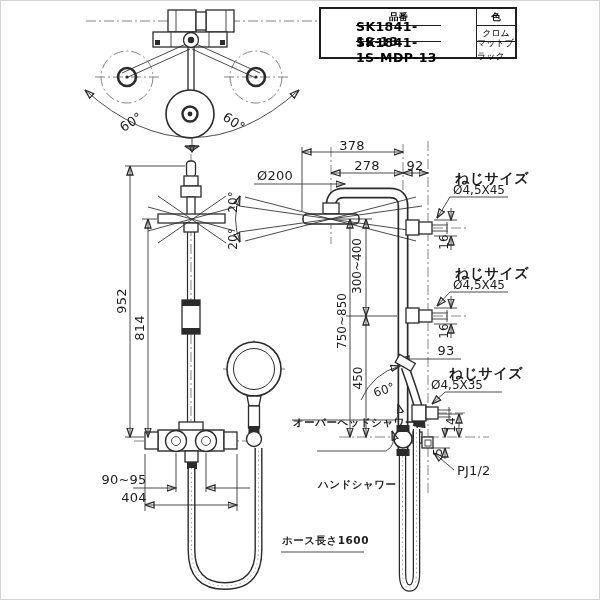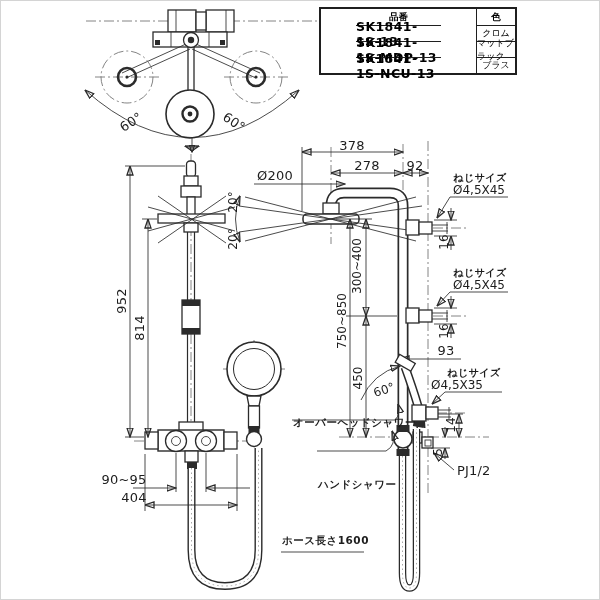--- a/index.html
+++ b/index.html
@@ -14,21 +14,21 @@
   #dwg .po{stroke-width:11;}  #dwg .pi{stroke:#fff;stroke-width:7.6;}
   #dwg .ho{stroke-width:8;}   #dwg .hi{stroke:#fff;stroke-width:5.2;}
   #dwg .do{stroke-width:9;}   #dwg .di{stroke:#fff;stroke-width:6;}
   #dwg .hd{stroke:#a8a8a8;stroke-width:1;stroke-dasharray:1.5 3;}
   .t{position:absolute;color:#1d1d1d;white-space:nowrap;line-height:1;}
   .ctr{transform:translate(-50%,-50%);}
   .rot{transform:translate(-50%,-50%) rotate(-90deg);}
   .dim{font-size:13px;letter-spacing:0.2px;}
   .dimM{font-size:12px;}
   .jp{font-size:10.5px;font-weight:bold;letter-spacing:0.5px;}
-  .jps{font-size:10px;font-weight:bold;letter-spacing:0.5px;}
+  .jps{font-size:14px;font-weight:bold;letter-spacing:0.5px;margin-left:12px;}
   .tbl{position:absolute;left:318px;top:6px;width:194px;border:2px solid #1f1f1f;background:#fff;}
   .tr{display:grid;grid-template-columns:120px 1fr;}
   .tc{border-top:1px solid #1f1f1f;display:flex;align-items:center;justify-content:center;height:15px;margin-left:35px;}
   .tr:first-child .tc{border-top:none;height:16px;}
   .tc.c2{border-left:1px solid #1f1f1f;}
   .thd{font-size:9.5px;font-weight:bold;}
   .tpn{font-size:12.5px;font-weight:600;letter-spacing:0.4px;}
   .tcl{font-size:9px;font-weight:normal;}
 </style>
 </head>
@@ -293,19 +293,15 @@
     <div class="tc c2 thd">色</div>
   </div>
   <div class="tr">
     <div class="tc tpn">SK1841-1S-13</div>
     <div class="tc c2 tcl">クロム</div>
   </div>
   <div class="tr">
     <div class="tc tpn">SK1841-1S-MDP-13</div>
     <div class="tc c2 tcl">マットブラック</div>
   </div>
-  <div class="tr">
-    <div class="tc tpn">SK1841-1S-NCU-13</div>
-    <div class="tc c2 tcl">ブラス</div>
-  </div>
 </div>
 
 </div>
 
 </body></html>

